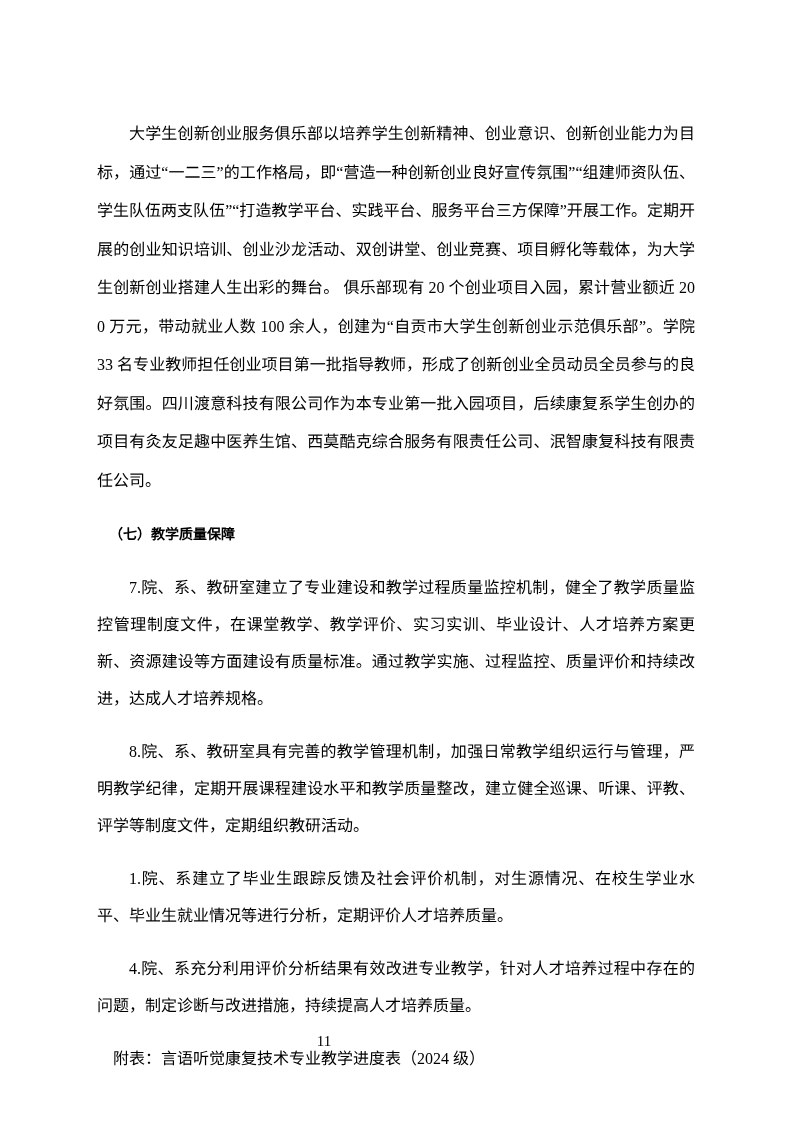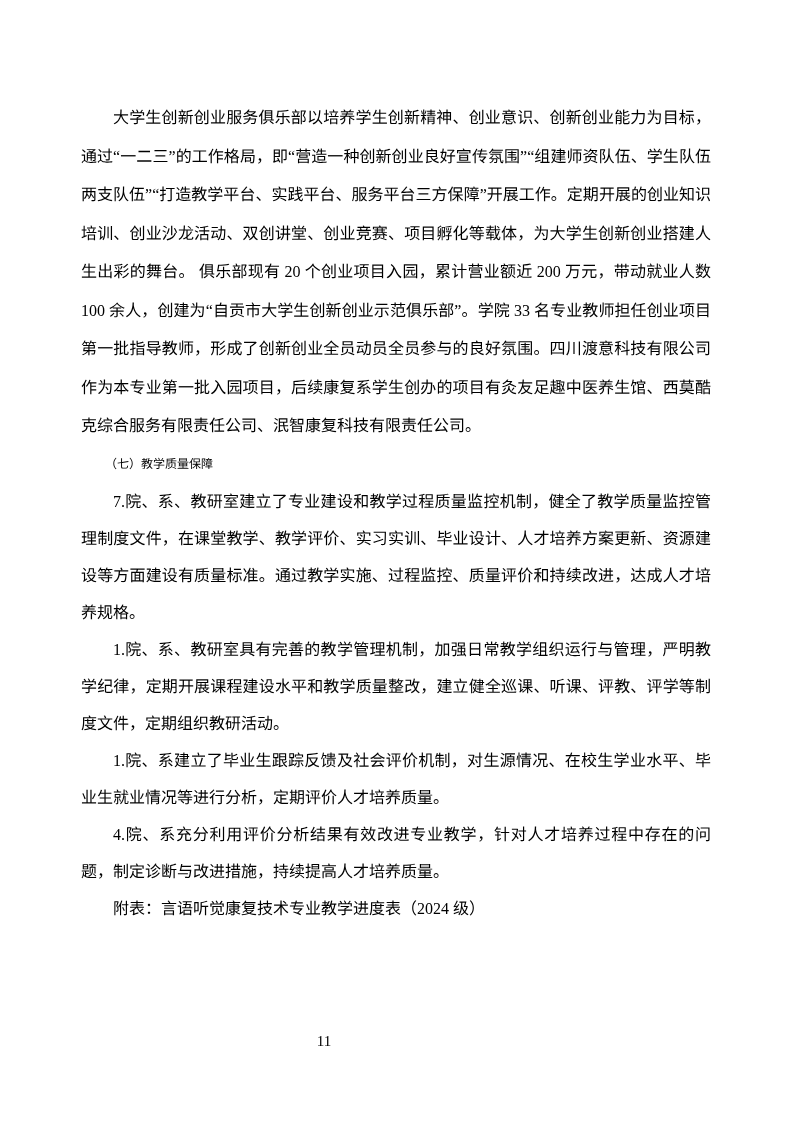--- a/index.html
+++ b/index.html
@@ -19,36 +19,36 @@
     position: absolute;
     left: 81px;
     top: 99px;
     width: 630px;
     font-size: 16px;
     text-align: justify;
     text-justify: inter-ideograph;
     word-break: break-all;
   }
   .para {
-    margin: 0;
+    margin: 16px;
     text-indent: 2em;
     line-height: 38.5px;
   }
   .para.intro {
     line-height: 38.5px;
   }
   .section-body .para,
   .section-body .heading,
   .section-body .attachment {
     line-height: 37px;
   }
   .heading {
     margin: 0;
-    font-size: 12px;
-    font-weight: normal;
+    font-size: 14px;
+    font-weight: bold;
     text-indent: 2em;
     font-family: "Liberation Sans", "DejaVu Sans", sans-serif;
   }
   .attachment {
     margin: 0;
     text-indent: 2em;
   }
   .page-footer {
     position: absolute;
     left: 0;
@@ -64,21 +64,21 @@
 <body>
 
 <div class="doc-page">
   <p class="para intro">大学生创新创业服务俱乐部以培养学生创新精神、创业意识、创新创业能力为目标，通过“一二三”的工作格局，即“营造一种创新创业良好宣传氛围”“组建师资队伍、学生队伍两支队伍”“打造教学平台、实践平台、服务平台三方保障”开展工作。定期开展的创业知识培训、创业沙龙活动、双创讲堂、创业竞赛、项目孵化等载体，为大学生创新创业搭建人生出彩的舞台。 俱乐部现有 20 个创业项目入园，累计营业额近 200 万元，带动就业人数 100 余人，创建为“自贡市大学生创新创业示范俱乐部”。学院 33 名专业教师担任创业项目第一批指导教师，形成了创新创业全员动员全员参与的良好氛围。四川渡意科技有限公司作为本专业第一批入园项目，后续康复系学生创办的项目有灸友足趣中医养生馆、西莫酷克综合服务有限责任公司、泯智康复科技有限责任公司。</p>
 
   <div class="section-body">
     <h3 class="heading">（七）教学质量保障</h3>
 
     <p class="para">7.院、系、教研室建立了专业建设和教学过程质量监控机制，健全了教学质量监控管理制度文件，在课堂教学、教学评价、实习实训、毕业设计、人才培养方案更新、资源建设等方面建设有质量标准。通过教学实施、过程监控、质量评价和持续改进，达成人才培养规格。</p>
 
-    <p class="para">1.院、系、教研室具有完善的教学管理机制，加强日常教学组织运行与管理，严明教学纪律，定期开展课程建设水平和教学质量整改，建立健全巡课、听课、评教、评学等制度文件，定期组织教研活动。</p>
+    <p class="para">8.院、系、教研室具有完善的教学管理机制，加强日常教学组织运行与管理，严明教学纪律，定期开展课程建设水平和教学质量整改，建立健全巡课、听课、评教、评学等制度文件，定期组织教研活动。</p>
 
     <p class="para">1.院、系建立了毕业生跟踪反馈及社会评价机制，对生源情况、在校生学业水平、毕业生就业情况等进行分析，定期评价人才培养质量。</p>
 
     <p class="para">4.院、系充分利用评价分析结果有效改进专业教学，针对人才培养过程中存在的问题，制定诊断与改进措施，持续提高人才培养质量。</p>
 
     <p class="attachment">附表：言语听觉康复技术专业教学进度表（2024 级）</p>
   </div>
 </div>
 
 <div class="page-footer">11</div>

